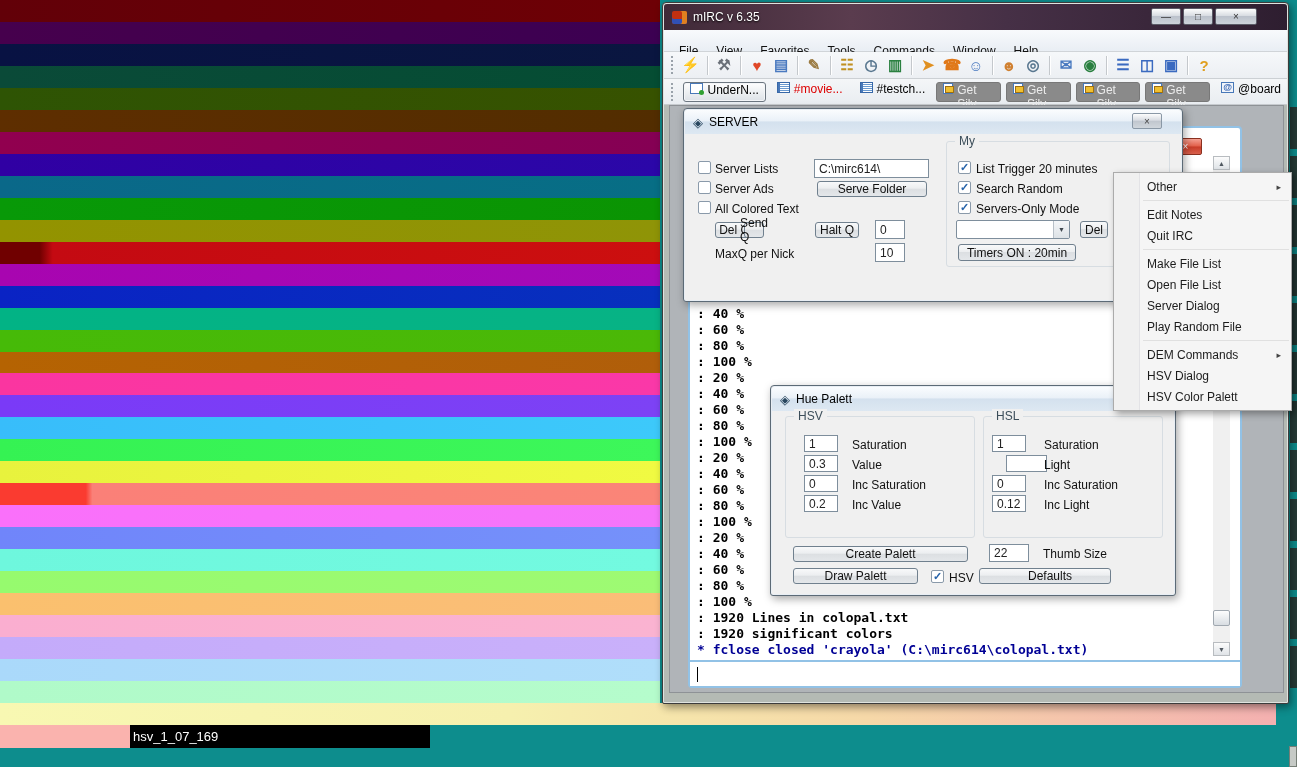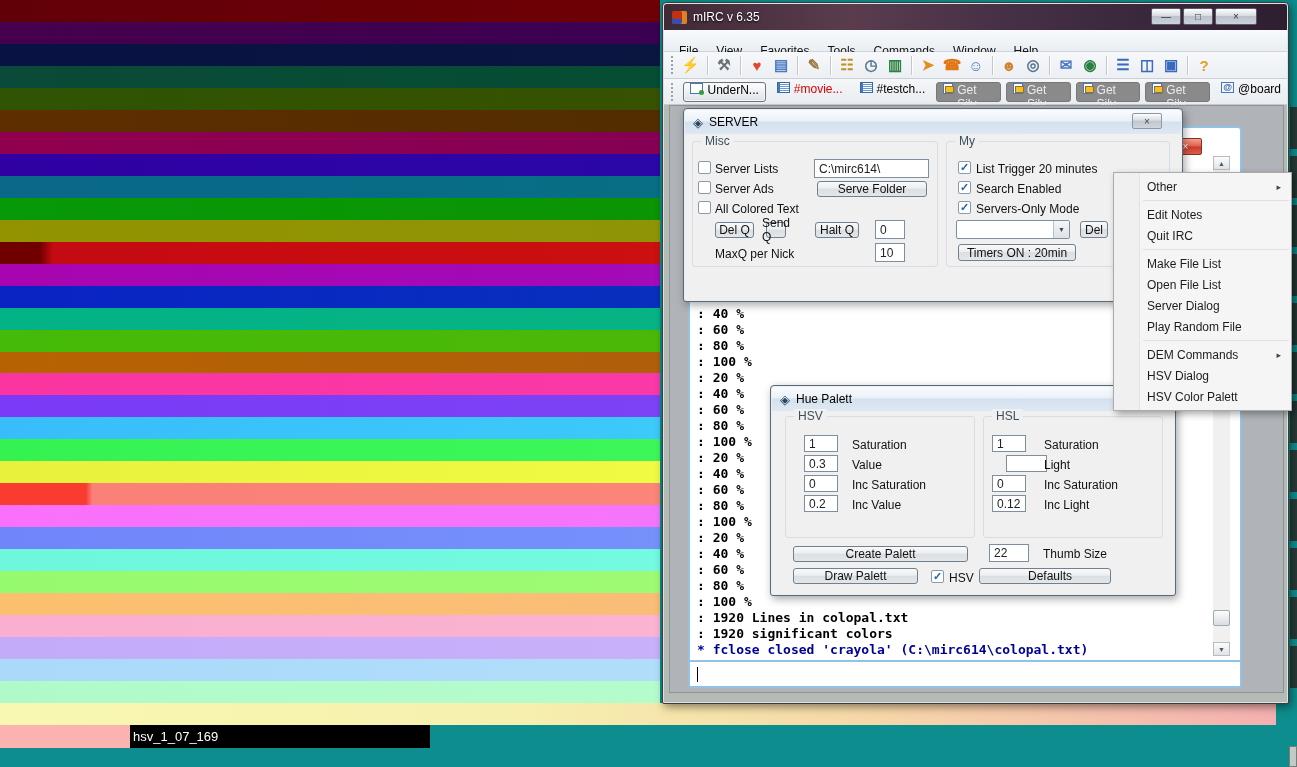--- a/index.html
+++ b/index.html
@@ -293,45 +293,42 @@
   </div>
 </div>
 
 <div class="abs dialog" id="server-dialog">
   <div class="dlg-title">
     <span class="dlg-icon">◈</span>
     <span>SERVER</span>
   </div>
   <div class="dlg-close" style="right:20px;">×</div>
 
-  <div class="groupbox" style="left:8px; top:32px; width:246px; height:126px;">
-    <span class="group-label">Misc</span>
-  </div>
   <div class="cb" style="left:14px; top:52px;"></div>
   <span class="dlg-label" style="left:31px; top:53px;">Server Lists</span>
   <div class="edit" style="left:130px; top:50px; width:115px; height:19px;">C:\mirc614\</div>
   <div class="cb" style="left:14px; top:72px;"></div>
   <span class="dlg-label" style="left:31px; top:73px;">Server Ads</span>
   <div class="dlg-btn" style="left:133px; top:72px; width:110px; height:16px;">Serve Folder</div>
   <div class="cb" style="left:14px; top:92px;"></div>
   <span class="dlg-label" style="left:31px; top:93px;">All Colored Text</span>
   <div class="dlg-btn" style="left:31px; top:113px; width:39px; height:16px;">Del Q</div>
-  <div class="dlg-btn" style="left:82px; top:113px; width:20px; height:16px;">Send Q</div>
+  <div class="dlg-btn" style="left:60px; top:113px; width:20px; height:16px;">Send Q</div>
   <div class="dlg-btn" style="left:131px; top:113px; width:44px; height:16px;">Halt Q</div>
   <div class="edit" style="left:191px; top:111px; width:30px; height:19px;">0</div>
   <span class="dlg-label" style="left:31px; top:138px;">MaxQ per Nick</span>
   <div class="edit" style="left:191px; top:134px; width:30px; height:19px;">10</div>
 
   <div class="groupbox" style="left:262px; top:32px; width:224px; height:126px;">
     <span class="group-label">My</span>
   </div>
   <div class="cb" style="left:274px; top:52px;">✓</div>
   <span class="dlg-label" style="left:292px; top:53px;">List Trigger 20 minutes</span>
   <div class="cb" style="left:274px; top:72px;">✓</div>
-  <span class="dlg-label" style="left:292px; top:73px;">Search Enabled</span>
+  <span class="dlg-label" style="left:292px; top:73px;">Search Random</span>
   <div class="cb" style="left:274px; top:92px;">✓</div>
   <span class="dlg-label" style="left:292px; top:93px;">Servers-Only Mode</span>
   <div class="combo" style="left:272px; top:111px; width:114px; height:19px;">
     <span></span>
     <div class="arrow-zone">▼</div>
   </div>
   <div class="dlg-btn" style="left:396px; top:112px; width:28px; height:17px;">Del</div>
   <div class="dlg-btn" style="left:274px; top:135px; width:118px; height:17px;">Timers ON : 20min</div>
 
 </div>

